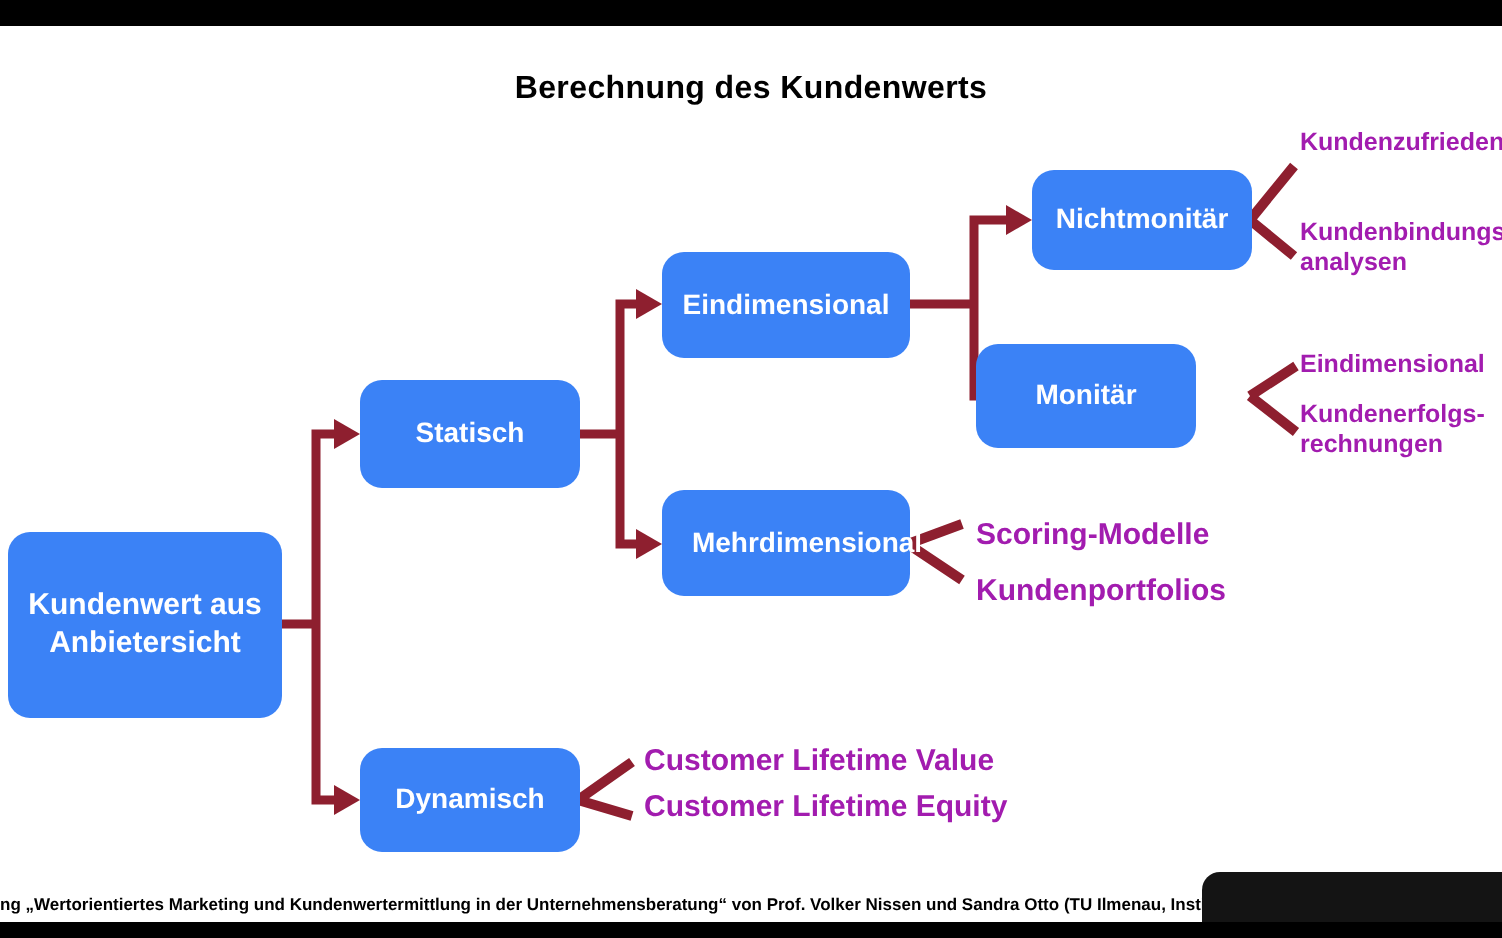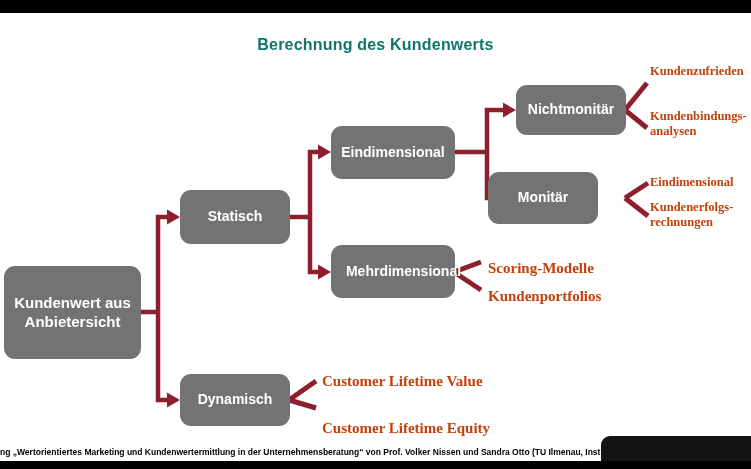--- a/index.html
+++ b/index.html
@@ -10,37 +10,37 @@
     overflow:hidden;
   }
   .stage { position:relative; width:751px; height:469px; background:#fff; overflow:hidden; }
 
   .bar { position:absolute; left:0; width:751px; background:#000; }
   .bar.top { top:0; height:13px; }
   .bar.bottom { bottom:0; height:8px; }
 
   .title {
     position:absolute; top:36px; left:0; width:751px;
-    text-align:center; font-size:16px; font-weight:bold; color:#0f766e;
+    text-align:center; font-size:16px; font-weight:bold; color:#000000;
     letter-spacing:.2px;
   }
 
   .connectors { position:absolute; top:0; left:0; width:751px; height:469px; }
 
   .node {
-    position:absolute; background:#737373; border-radius:11px;
+    position:absolute; background:#3b82f6; border-radius:11px;
     color:#fff; font-weight:bold; font-size:14px;
     display:flex; flex-direction:column; align-items:center; justify-content:center;
     text-align:center; line-height:1.25; padding:2px;
   }
   .node.root { font-size:15px; }
 
   .leaf {
-    position:absolute; color:#c2410c; font-weight:bold;
-    text-align:left; white-space:nowrap;font-family:Liberation Serif, serif;
+    position:absolute; color:#a21caf; font-weight:bold;
+    text-align:left; white-space:nowrap;
   }
   .leaf.small { font-size:12.5px; line-height:15px; }
   .leaf.big   { font-size:15px;   line-height:18px; }
   .leaf span { display:block; }
 
   .caption {
     position:absolute; left:0px; top:447px; width:600px;
     font-size:8.5px; font-weight:bold; color:#000; white-space:nowrap;
   }
 
@@ -128,21 +128,21 @@
   <div class="leaf big" style="left:488px; top:259px;">
     <span>Scoring-Modelle</span>
   </div>
   <div class="leaf big" style="left:488px; top:287px;">
     <span>Kundenportfolios</span>
   </div>
 
   <div class="leaf big" style="left:322px; top:372px;">
     <span>Customer Lifetime Value</span>
   </div>
-  <div class="leaf big" style="left:322px; top:419px;">
+  <div class="leaf big" style="left:322px; top:395px;">
     <span>Customer Lifetime Equity</span>
   </div>
 
   <div class="caption">ng „Wertorientiertes Marketing und Kundenwertermittlung in der Unternehmensberatung“ von Prof. Volker Nissen und Sandra Otto (TU Ilmenau, Institut für Wirtschaftsinformatik)</div>
   <div class="bottom-right-panel"></div>
   <div class="bar bottom"></div>
 
 </div>
 
 </body></html>

